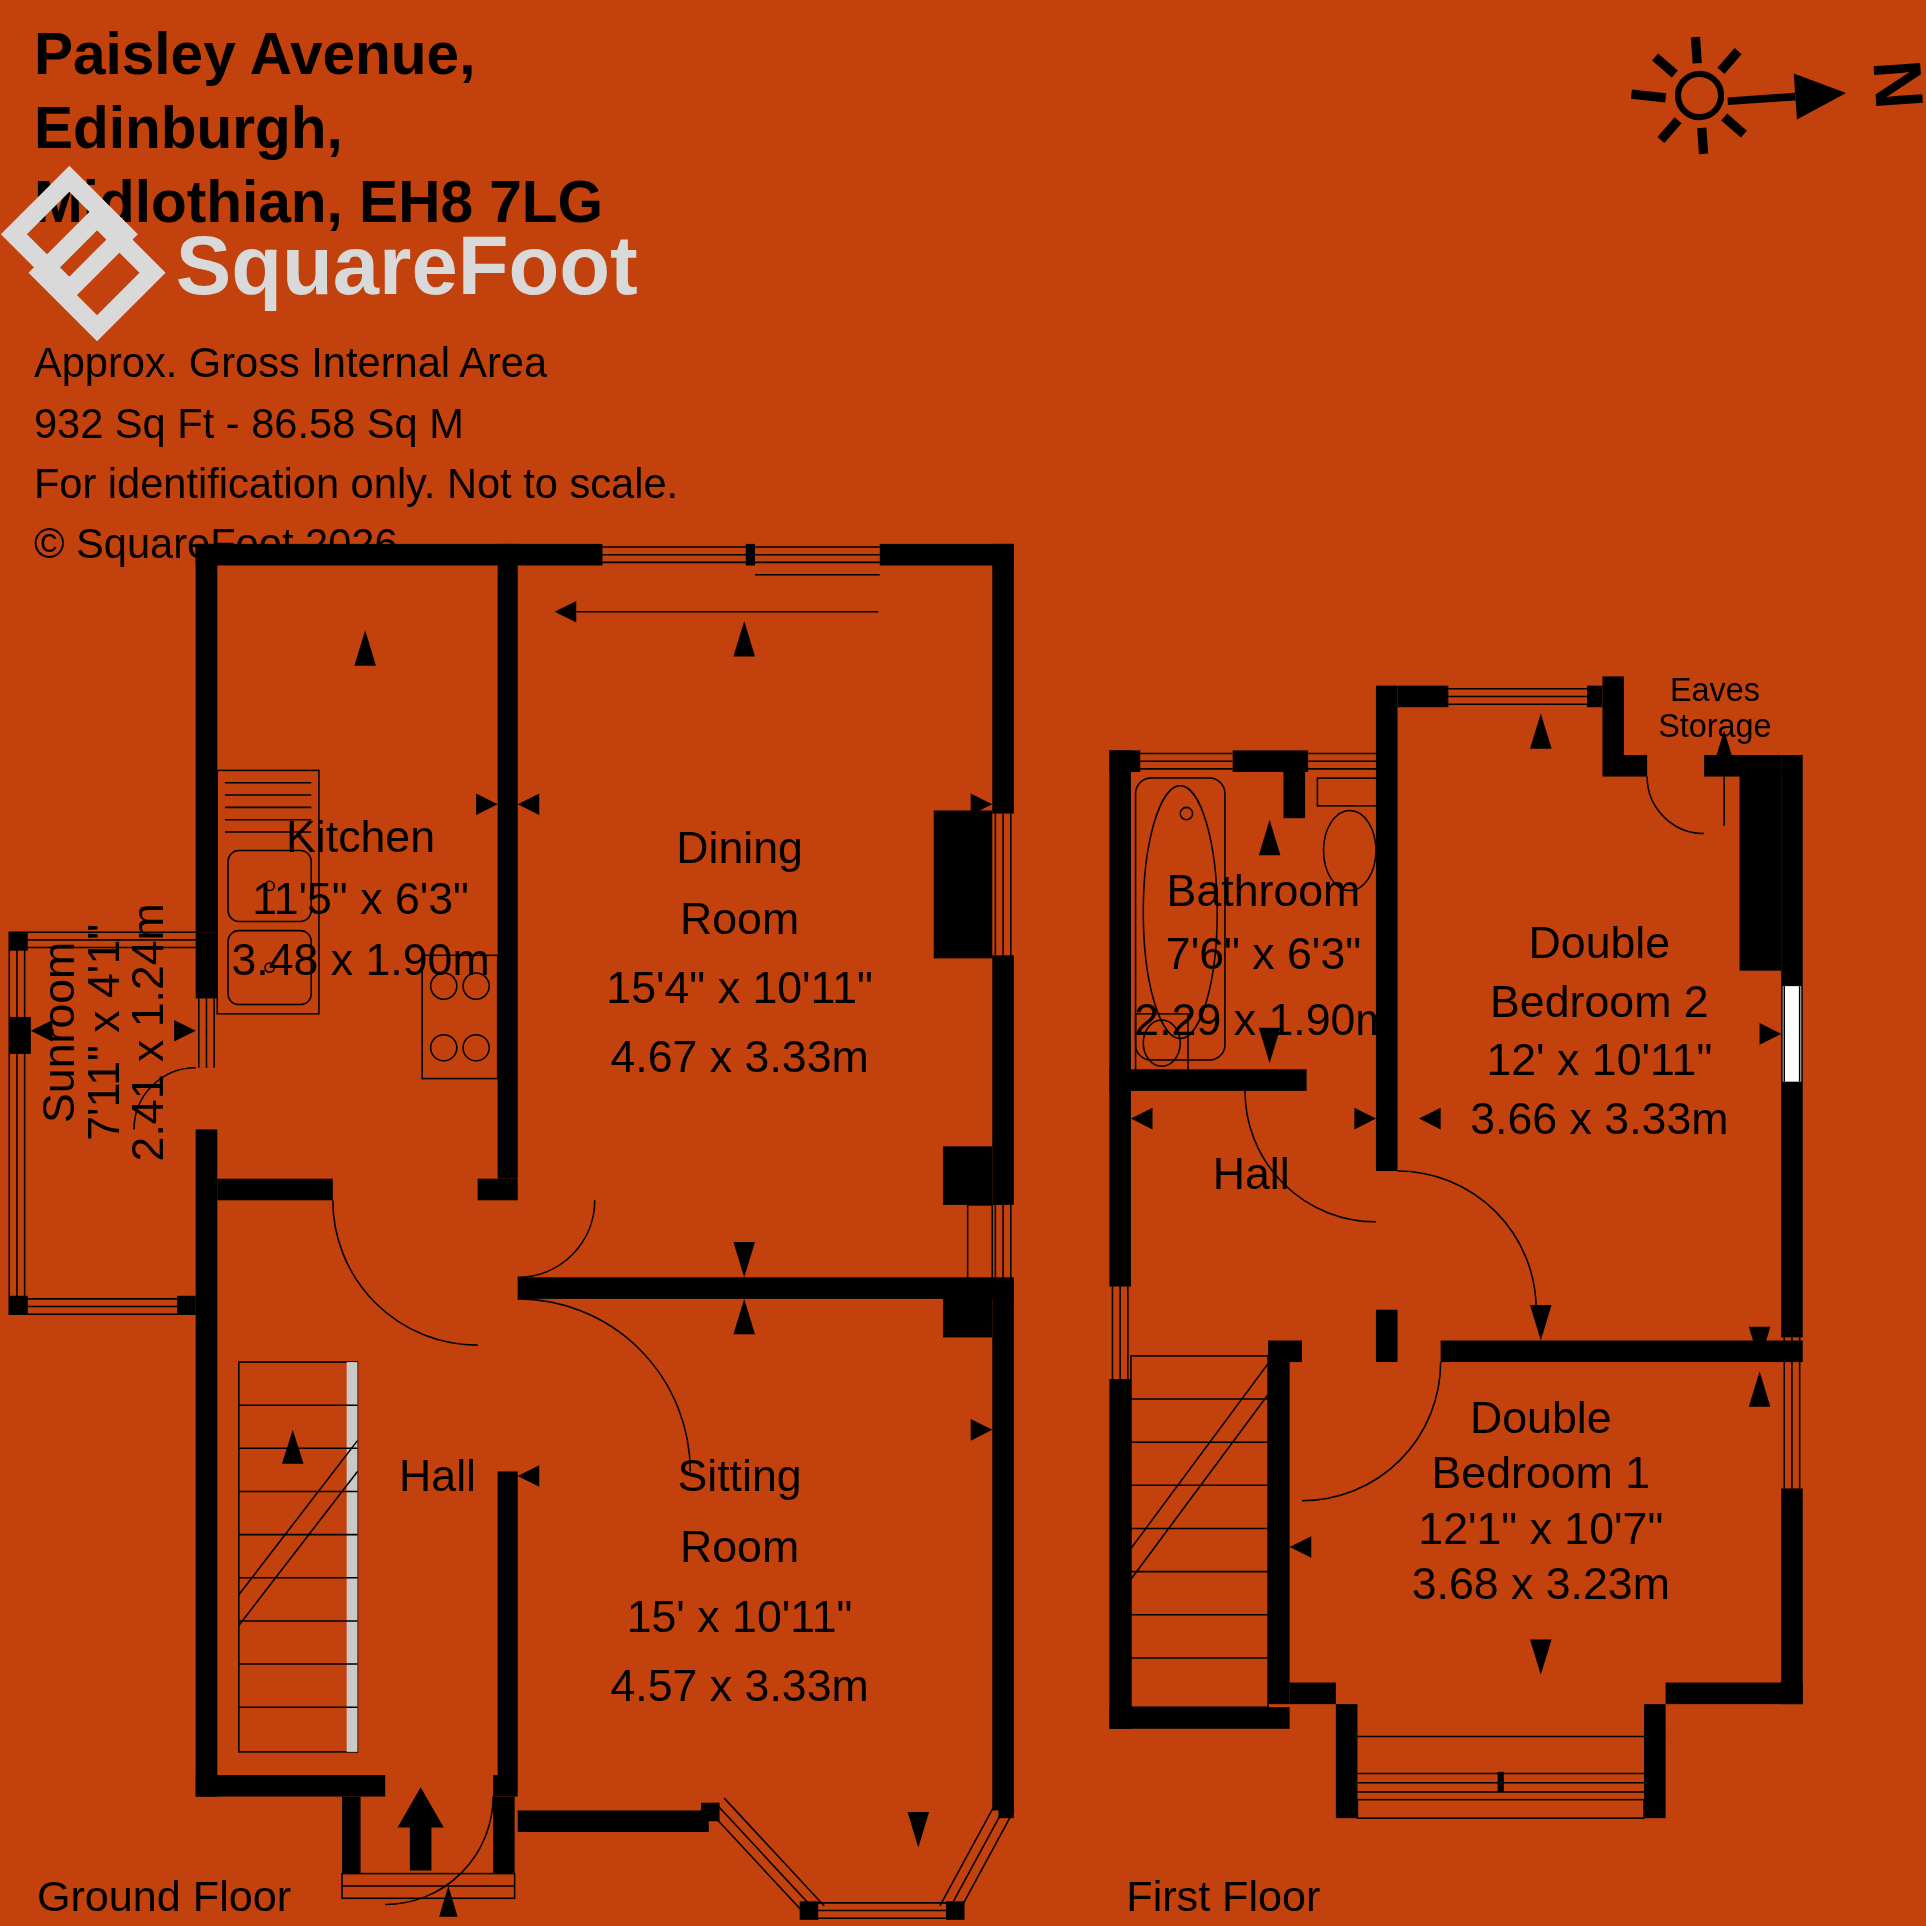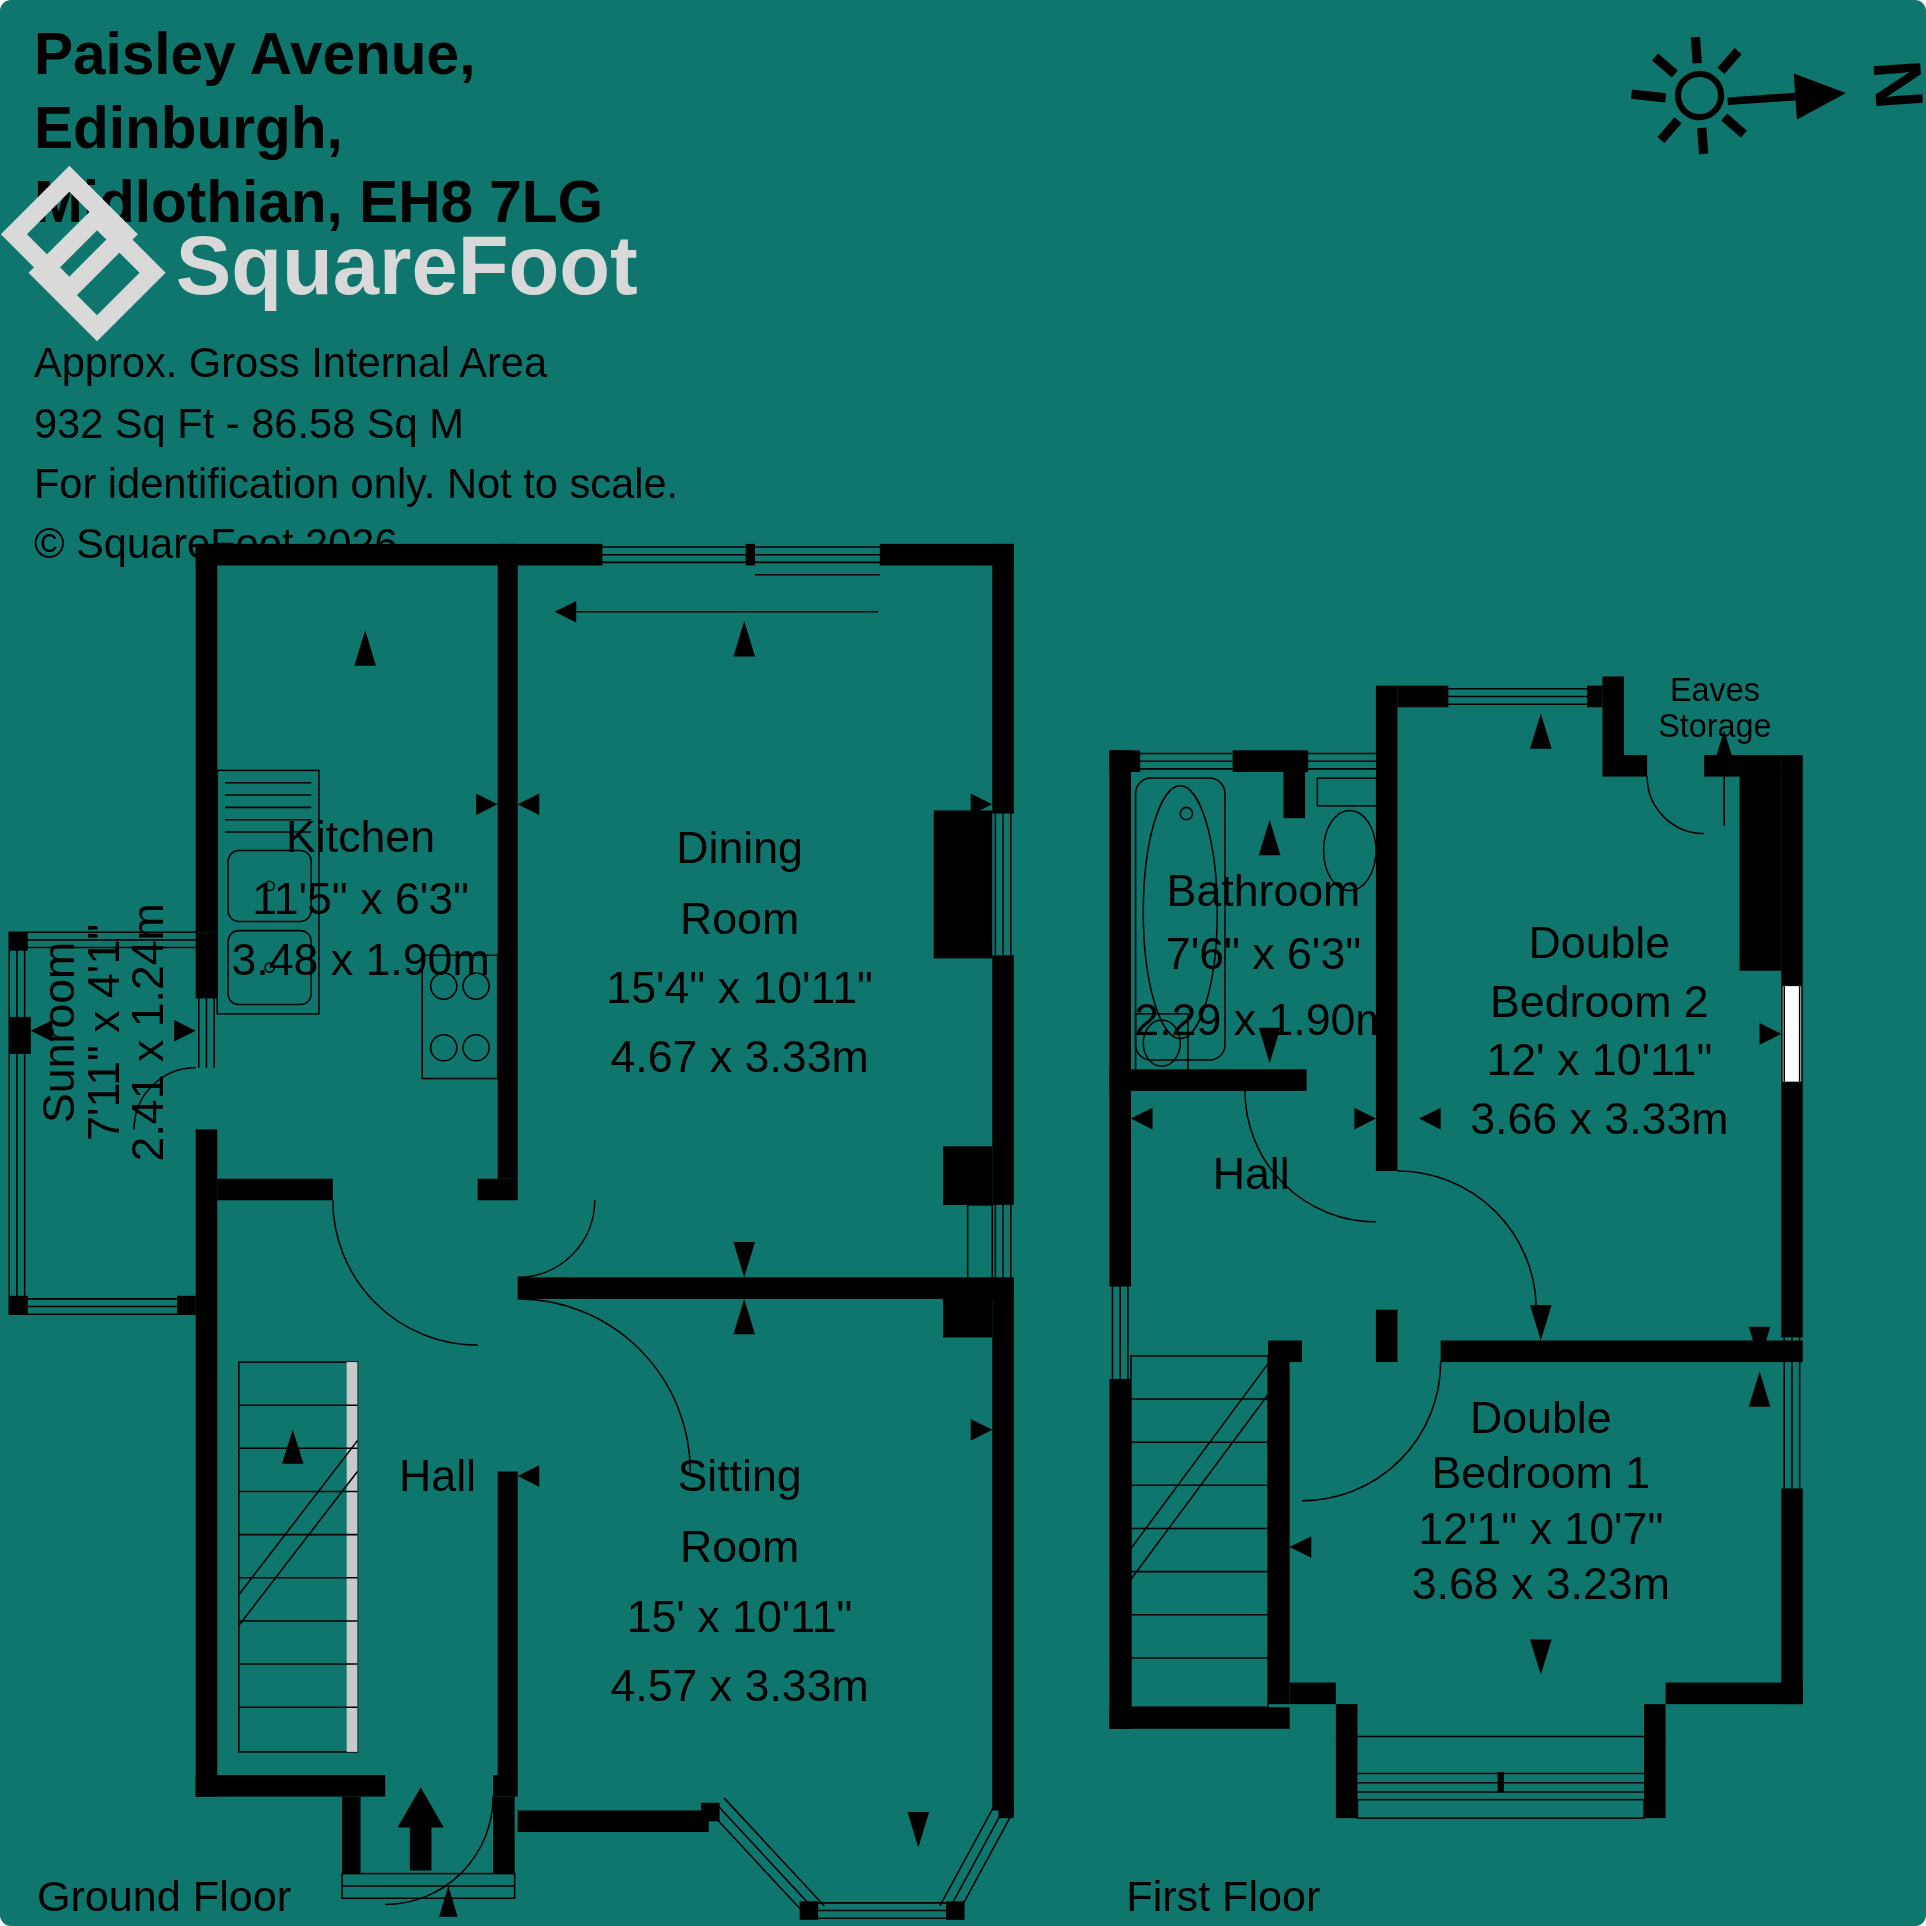--- a/index.html
+++ b/index.html
@@ -1,16 +1,16 @@
 <!DOCTYPE html>
 <html style="font-size:6.2px"><head>
 <meta charset="utf-8">
 <style>
   html,body{margin:0;padding:0;background:#fff;}
-  #page{position:relative;width:1926px;height:1926px;background:#0f766e;overflow:hidden;border-radius:11px;}
+  #page{position:relative;width:1926px;height:1926px;background:#c2410c;overflow:hidden;}
   svg{display:block;}
   text{font-family:"Liberation Sans","DejaVu Sans",sans-serif;fill:#000;}
   .w{fill:#000;stroke:none;}
   .ln{stroke:#000;stroke-width:1.3;fill:none;}
   .thin{stroke:#000;stroke-width:1;fill:none;}
   .ar{fill:#000;stroke:none;}
   .hatch{fill:#c9c9c9;}
   .lbl{font-size:29px;text-anchor:middle;}
   .small{font-size:21px;text-anchor:middle;}
   .addr{font-size:38px;font-weight:bold;}

